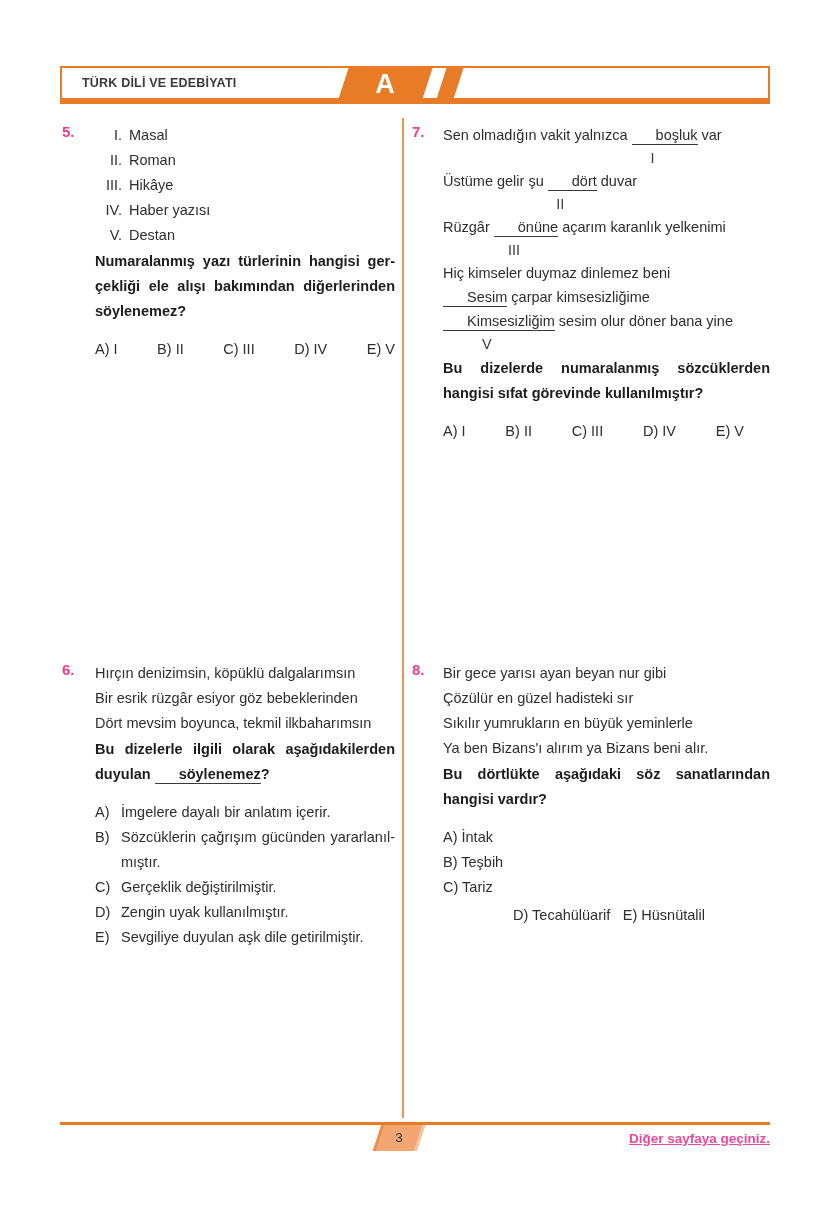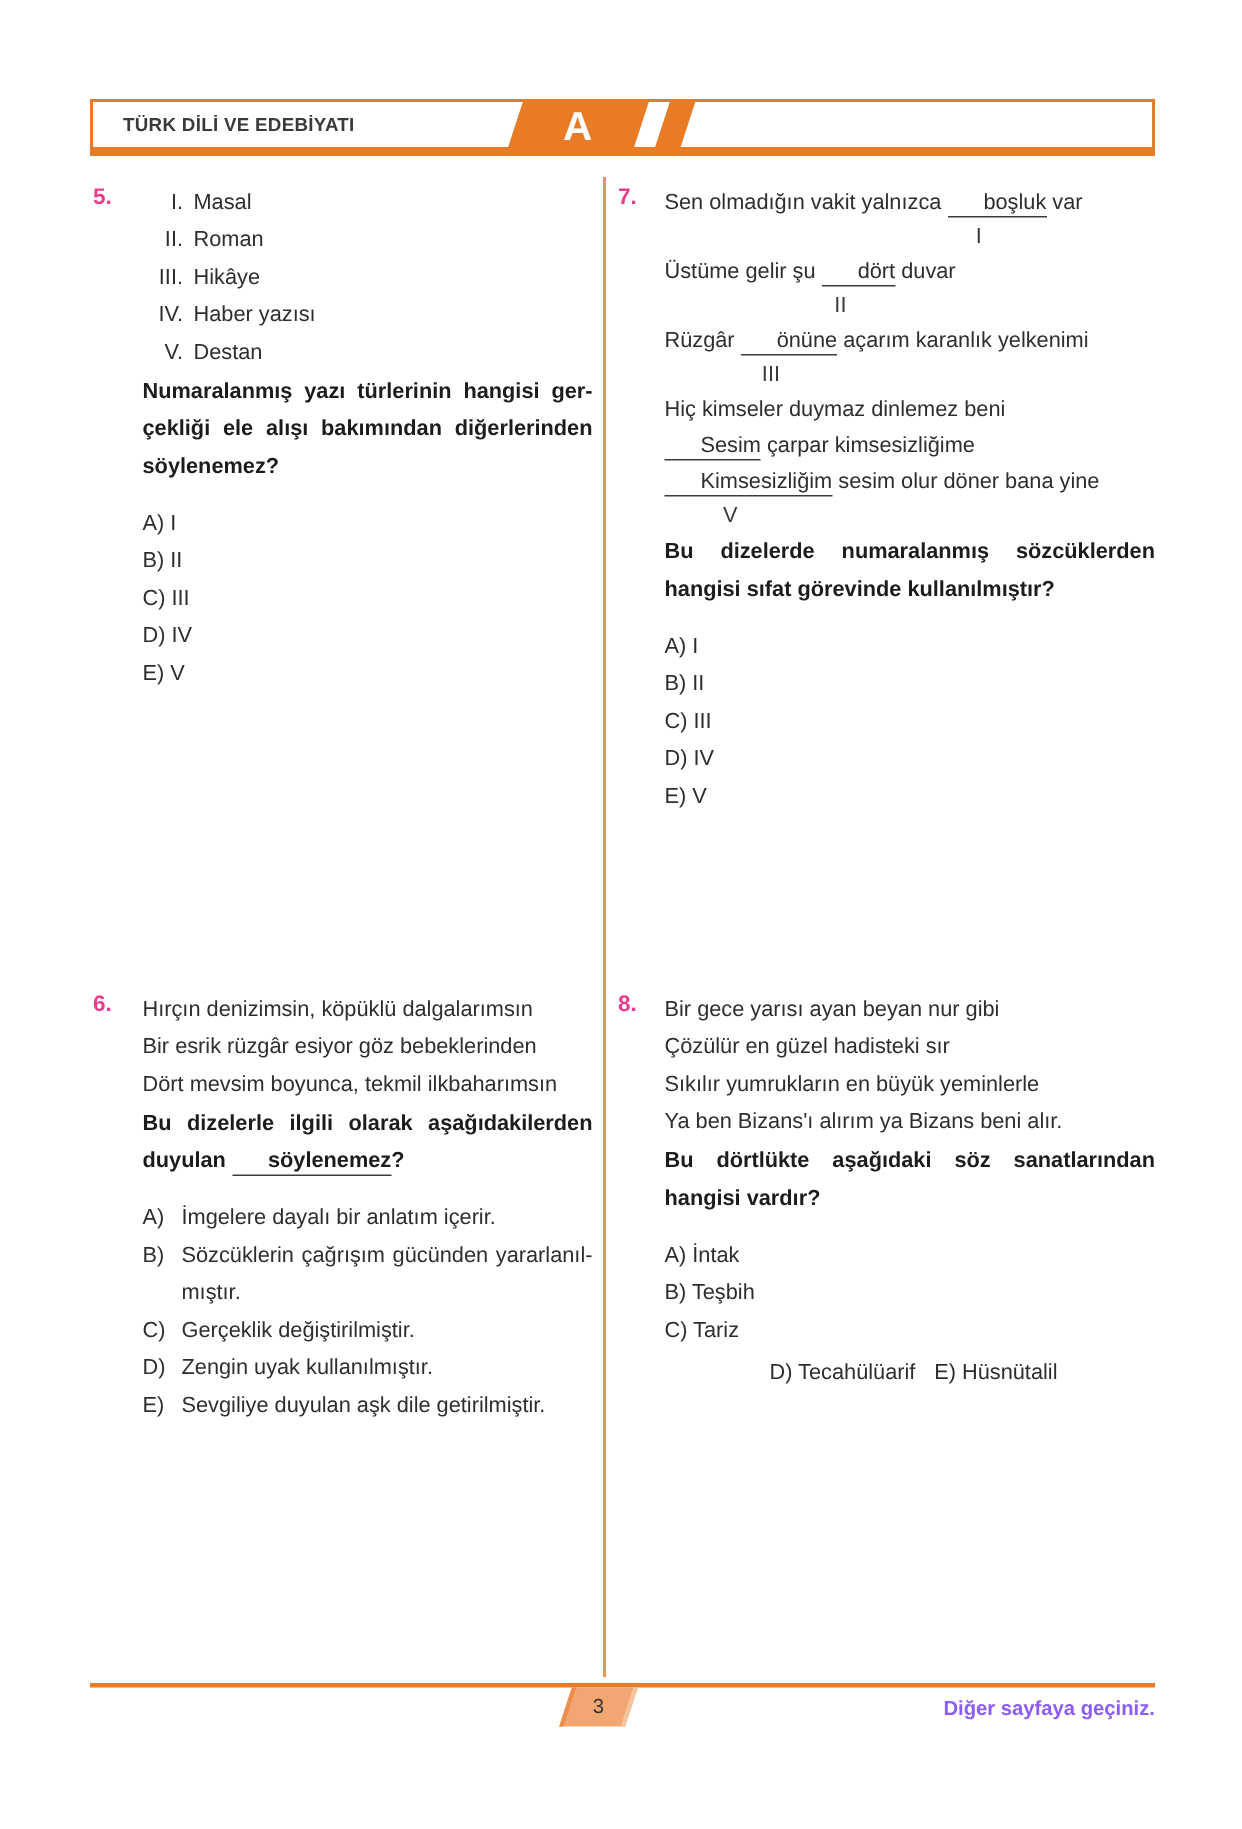--- a/index.html
+++ b/index.html
@@ -41,35 +41,35 @@
   .numwrap .rn { position:absolute; left:0; right:0; top:0; text-align:center; color:#3a3a3a; }
 
   .u { border-bottom:1.4px solid #3a3a3a; padding-bottom:0.5px;padding-left:24px; }
 
   
   .stem { margin-top:1px; font-weight:bold; color:#1c1c1c; }
   .jline { text-align:justify; text-align-last:justify; line-height:25px; }
   .lline { line-height:25px; }
 
   
-  .optrow { display:flex; justify-content:space-between; margin-top:13px; line-height:25px;flex-direction:column; }
+  .optrow { display:flex; justify-content:space-between; margin-top:13px; line-height:25px; }
   .opts { margin-top:13px; }
   .opt { display:flex; line-height:25px; }
   .optlabel { width:26px; flex:none; }
   .opttext { flex:1; }
   .orow1 { display:flex; width:276px; margin-top:13px; line-height:25px;flex-direction:column; }
   .orow2 { display:flex; justify-content:space-between; width:192px; margin-left:70px; margin-top:3px; line-height:25px; }
 
   
   .footer-rule { position:absolute; left:60px; top:1122px; width:710px; height:3px; background:#e87c26; }
   .pagebox { position:absolute; left:377px; top:1125px; width:44px; height:26px;
     background:#f2a672; transform:skewX(-18deg); border-left:3px solid #eb8f4e; border-right:3px solid #f6c49e; }
   .pagebox .pnum { display:block; width:100%; height:26px; line-height:25px; text-align:center;
     transform:skewX(18deg); font-size:13.5px; color:#333; }
-  .footer-note { position:absolute; right:58px; top:1131px; font-size:13.5px; font-weight:bold; color:#8b5cf6; }
+  .footer-note { position:absolute; right:58px; top:1131px; font-size:13.5px; font-weight:bold; color:#ec4899;text-decoration:underline; }
 </style>
 </head>
 <body>
 
 <div class="page">
 
   <div class="header-bar">
     <span class="header-title">TÜRK DİLİ VE EDEBİYATI</span>
     <div class="booklet-shape">
       <span class="letter">A</span>

